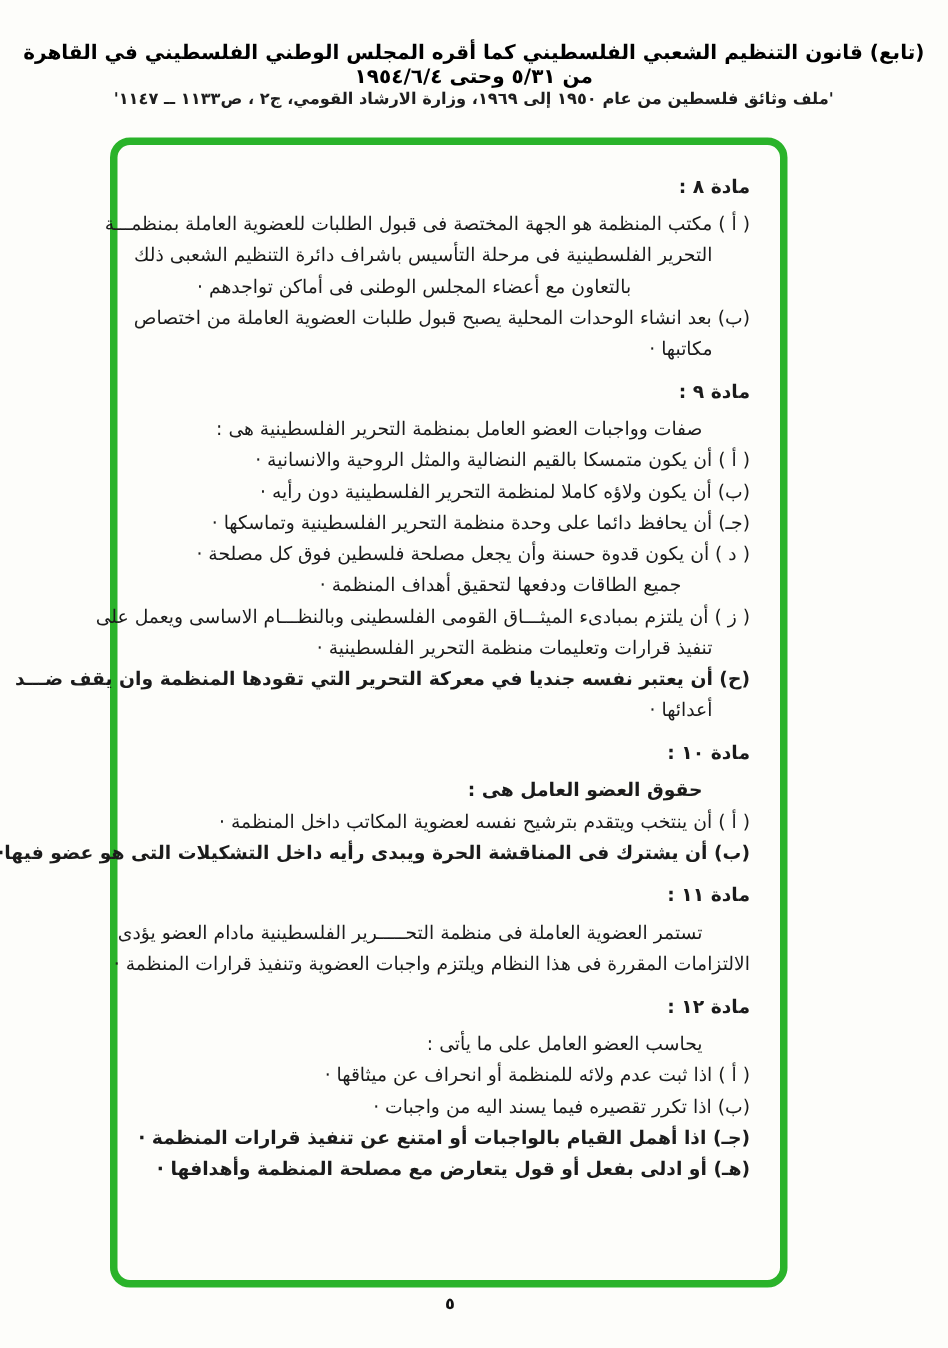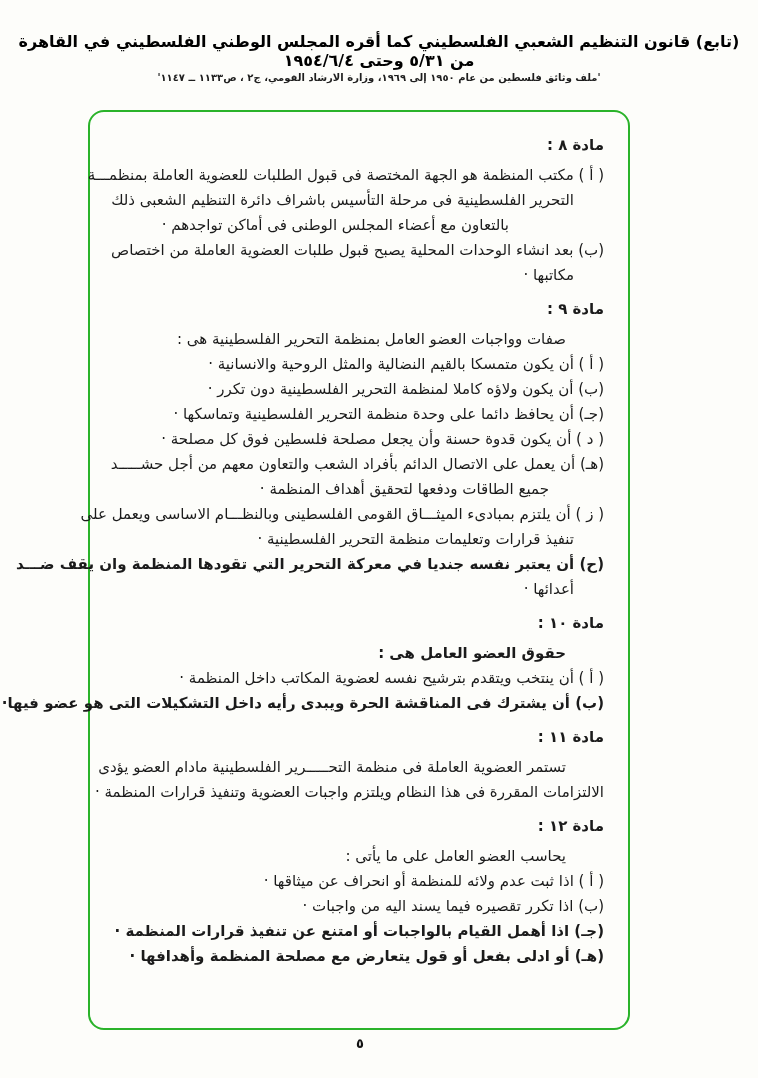--- a/index.html
+++ b/index.html
@@ -12,26 +12,26 @@
   }
   .hdr-title {
     position:absolute; top:32px; left:8px; right:8px;
     text-align:center; direction:rtl;
     font-size:16px; font-weight:bold; color:#000000;
     letter-spacing:0px;
   }
   .hdr-citation {
     position:absolute; top:72px; left:8px; right:8px;
     text-align:center; direction:rtl;
-    font-size:10px; font-weight:bold; color:#1e1e1e;
+    font-size:13px; font-weight:bold; color:#1e1e1e;
   }
   .doc-box {
     position:absolute; left:88px; top:110px;
     width:542px; height:920px; box-sizing:border-box;
-    border:2px solid #fca5a5; border-radius:16px;
+    border:6px solid #fca5a5; border-radius:16px;
     padding:21px 24px 0 16px;
     direction:rtl; font-size:15px; background:transparent;
   }
   .l { line-height:25px; text-align:right; white-space:nowrap; }
   .h { font-weight:bold; margin-top:9px; margin-bottom:5px; }
   .h.first { margin-top:0; }
   .b { font-weight:bold; }
   .ind1 { padding-right:30px; }
   .ind2 { padding-right:55px; }
   .ind3 { padding-right:95px; }
@@ -52,24 +52,23 @@
   <div class="l h first">مادة ٨ :</div>
   <div class="l">( أ ) مكتب المنظمة هو الجهة المختصة فى قبول الطلبات للعضوية العاملة بمنظمـــة</div>
   <div class="l ind1">التحرير الفلسطينية فى مرحلة التأسيس باشراف دائرة التنظيم الشعبى ذلك</div>
   <div class="l ind3">بالتعاون مع أعضاء المجلس الوطنى فى أماكن تواجدهم ·</div>
   <div class="l">(ب) بعد انشاء الوحدات المحلية يصبح قبول طلبات العضوية العاملة من اختصاص</div>
   <div class="l ind1">مكاتبها ·</div>
 
   <div class="l h">مادة ٩ :</div>
   <div class="l intro">صفات وواجبات العضو العامل بمنظمة التحرير الفلسطينية هى :</div>
   <div class="l">( أ ) أن يكون متمسكا بالقيم النضالية والمثل الروحية والانسانية ·</div>
-  <div class="l">(ب) أن يكون ولاؤه كاملا لمنظمة التحرير الفلسطينية دون تكرر ·</div>
+  <div class="l">(ب) أن يكون ولاؤه كاملا لمنظمة التحرير الفلسطينية دون رأيه ·</div>
   <div class="l">(جـ) أن يحافظ دائما على وحدة منظمة التحرير الفلسطينية وتماسكها ·</div>
   <div class="l">( د ) أن يكون قدوة حسنة وأن يجعل مصلحة فلسطين فوق كل مصلحة ·</div>
-  <div class="l">(هـ) أن يعمل على الاتصال الدائم بأفراد الشعب والتعاون معهم من أجل حشـــــد</div>
   <div class="l ind2">جميع الطاقات ودفعها لتحقيق أهداف المنظمة ·</div>
   <div class="l">( ز ) أن يلتزم بمبادىء الميثـــاق القومى الفلسطينى وبالنظـــام الاساسى ويعمل على</div>
   <div class="l ind1">تنفيذ قرارات وتعليمات منظمة التحرير الفلسطينية ·</div>
   <div class="l b">(ح) أن يعتبر نفسه جنديا في معركة التحرير التي تقودها المنظمة وان يقف ضـــد</div>
   <div class="l ind1">أعدائها ·</div>
 
   <div class="l h">مادة ١٠ :</div>
   <div class="l intro b">حقوق العضو العامل هى :</div>
   <div class="l">( أ ) أن ينتخب ويتقدم بترشيح نفسه لعضوية المكاتب داخل المنظمة ·</div>
   <div class="l b">(ب) أن يشترك فى المناقشة الحرة ويبدى رأيه داخل التشكيلات التى هو عضو فيها·</div>

